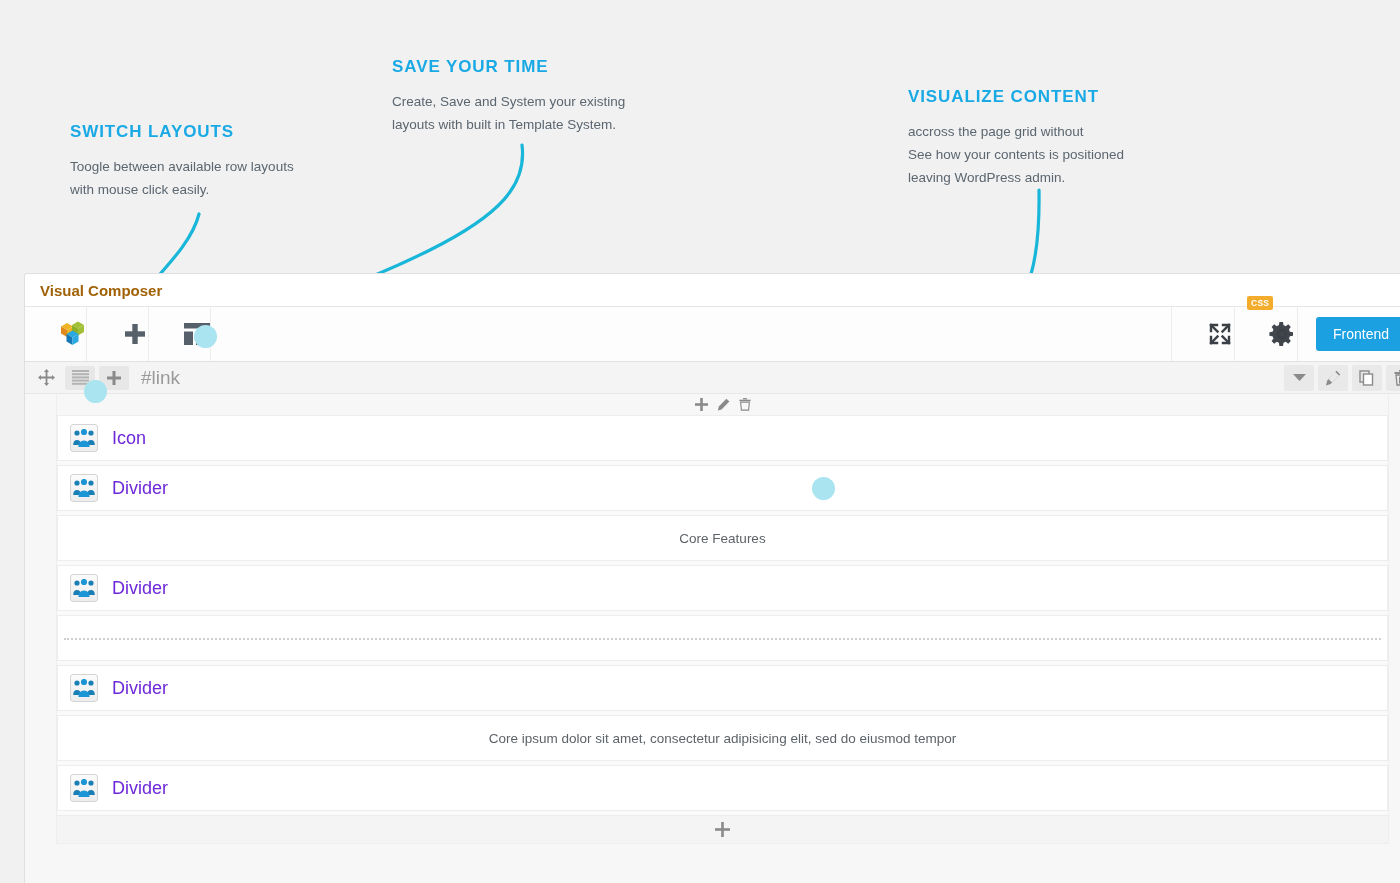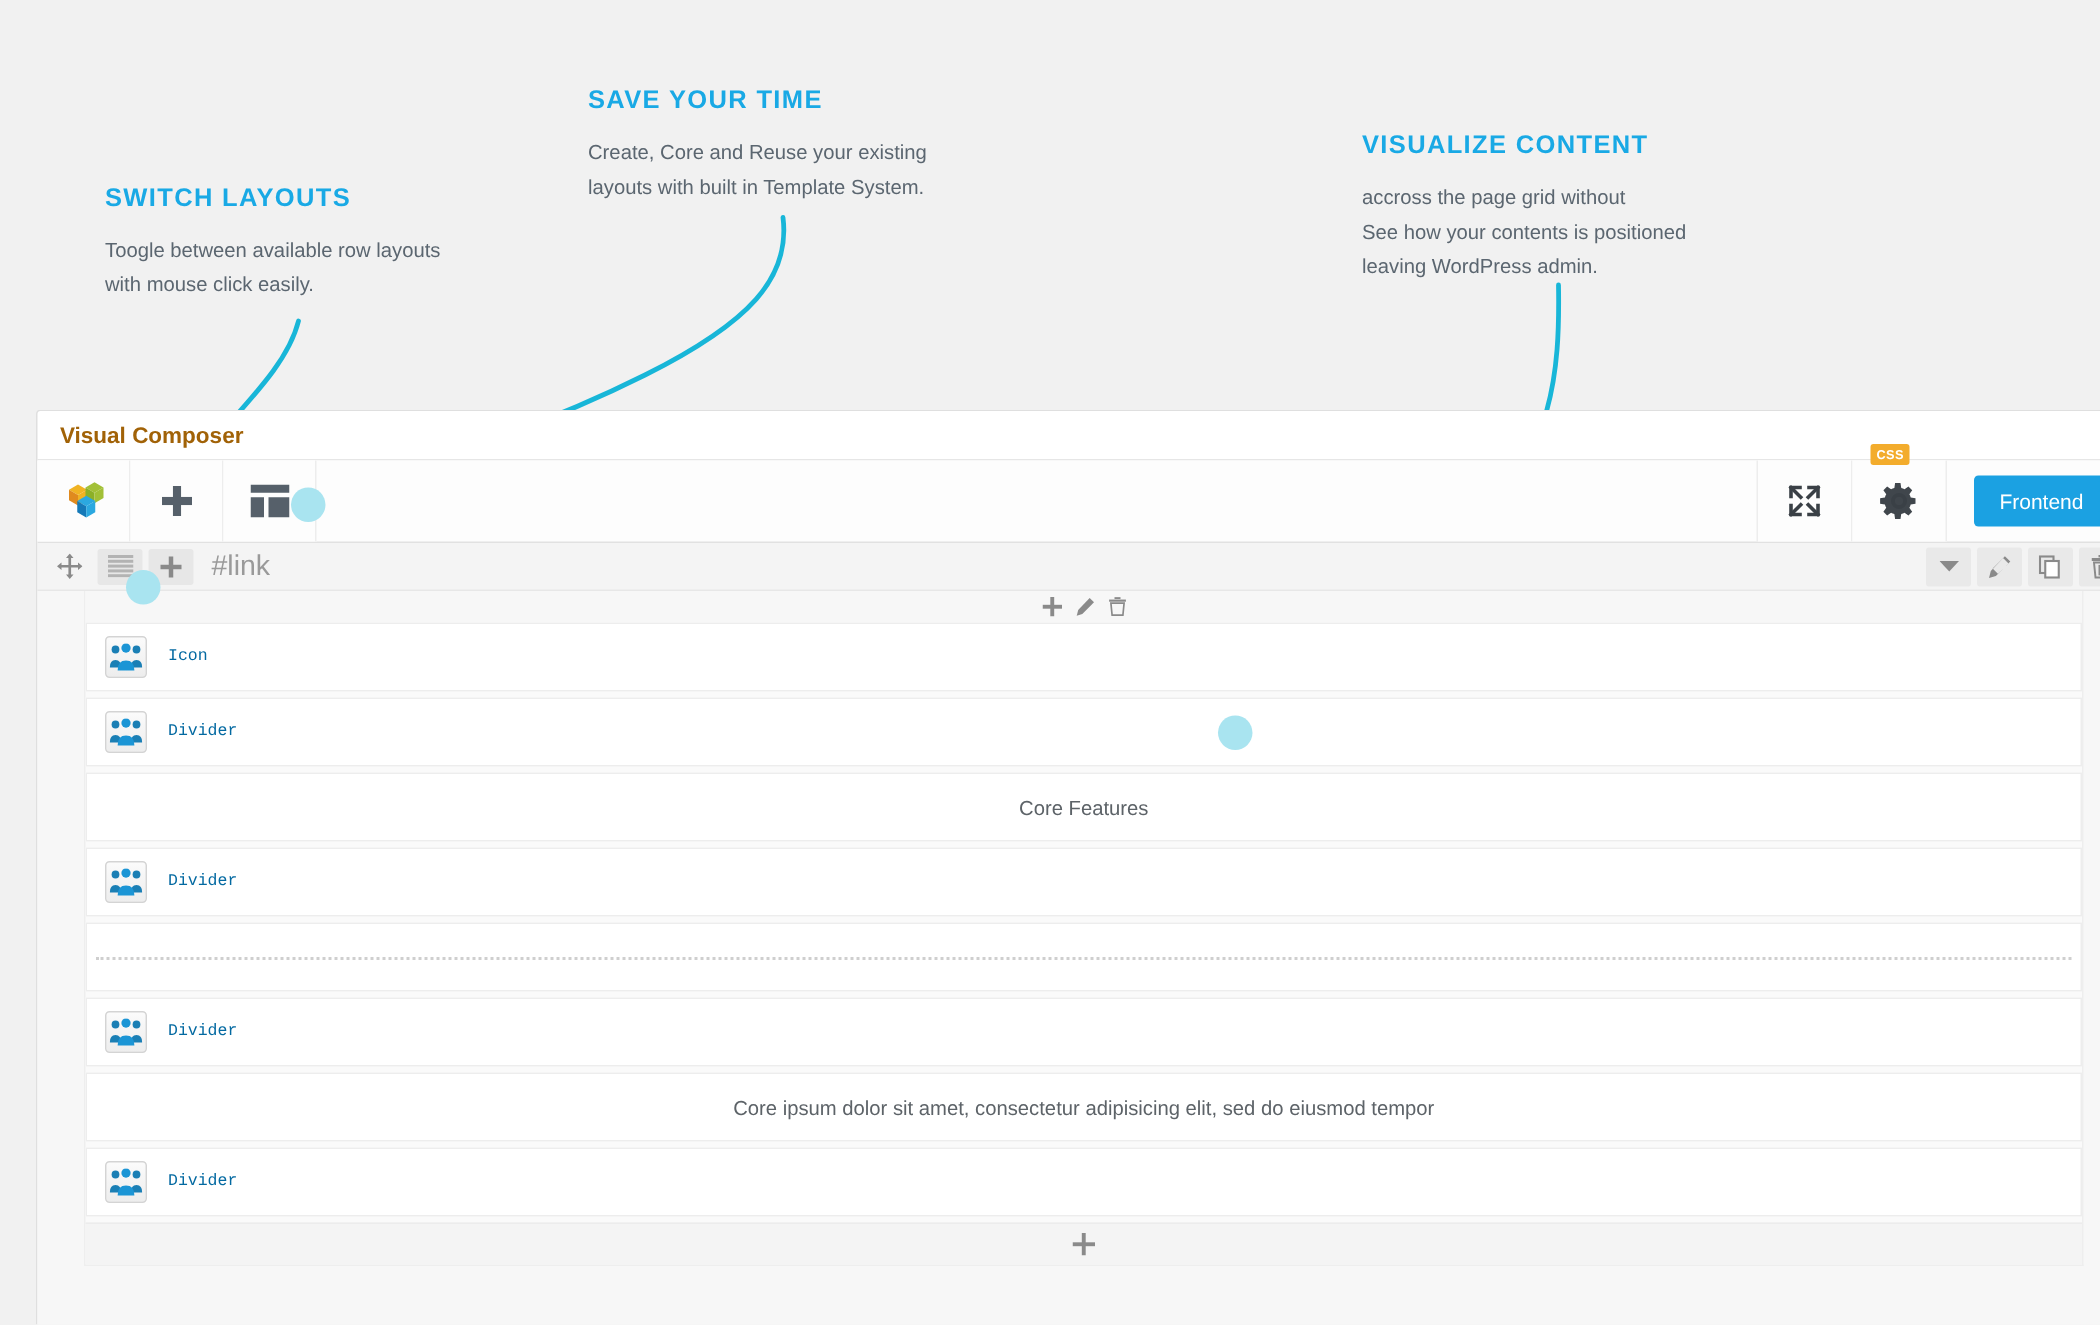--- a/index.html
+++ b/index.html
@@ -50,21 +50,21 @@
   #vc-title { font-size: 15px; font-weight: bold; color: #a16207; }
 
   #vc-toolbar {
     height: 55px;
     display: flex; align-items: stretch;
     background: #fdfdfd;
     border-bottom: 1px solid #e1e1e1;
   }
   .tb-btn {
     width: 62px;
-    display: flex; align-items: center; justify-content: center;
+    display: flex; align-items: center; justify-content: flex-end;
     border-right: 1px solid #ededed;
     background: #fdfdfd;
   }
   .tb-spacer { flex: 1; border-right: 1px solid #ededed; }
   .tb-right { display: flex; align-items: stretch; }
   .tb-btn.wide { width: 63px; }
   .tb-cta-wrap { display: flex; align-items: center; padding: 0 14px 0 18px; }
   #frontend-btn {
     background: #1ba1e2; color: #ffffff;
     font-size: 14px;
@@ -125,21 +125,21 @@
   }
   .el.hasicon { height: 46px; padding-left: 12px; }
   .el-icon {
     width: 28px; height: 28px;
     background: linear-gradient(#fbfbfb,#ededed);
     border: 1px solid #d4d4d4;
     border-radius: 3px;
     display: flex; align-items: center; justify-content: center;
     margin-right: 14px;
   }
-  .el-label { font-size: 11px; color: #0369a1; font-family: Liberation Mono, monospace; }
+  .el-label { font-size: 18px; color: #6d28d9; }
   .el.content {
     height: 46px;
     justify-content: center;
     font-size: 13.5px; color: #5d6368;
   }
   .el.dotted { height: 46px; justify-content: center; position: relative; }
   .dotline {
     position: absolute; left: 6px; right: 6px; top: 50%;
     border-top: 2px dotted #cfcfcf;
   }
@@ -168,21 +168,21 @@
     <div class="ann-title">SWITCH LAYOUTS</div>
     <div class="ann-body">
       <div>Toogle between available row layouts</div>
       <div>with mouse click easily.</div>
     </div>
   </div>
 
   <div class="ann" id="ann-save">
     <div class="ann-title">SAVE YOUR TIME</div>
     <div class="ann-body">
-      <div>Create, Core and Reuse your existing</div>
+      <div>Create, Save and System your existing</div>
       <div>layouts with built in Template System.</div>
     </div>
   </div>
 
   <div class="ann" id="ann-visual">
     <div class="ann-title">VISUALIZE CONTENT</div>
     <div class="ann-body">
       <div>accross the page grid without</div>
       <div>See how your contents is positioned</div>
       <div>leaving WordPress admin.</div>

